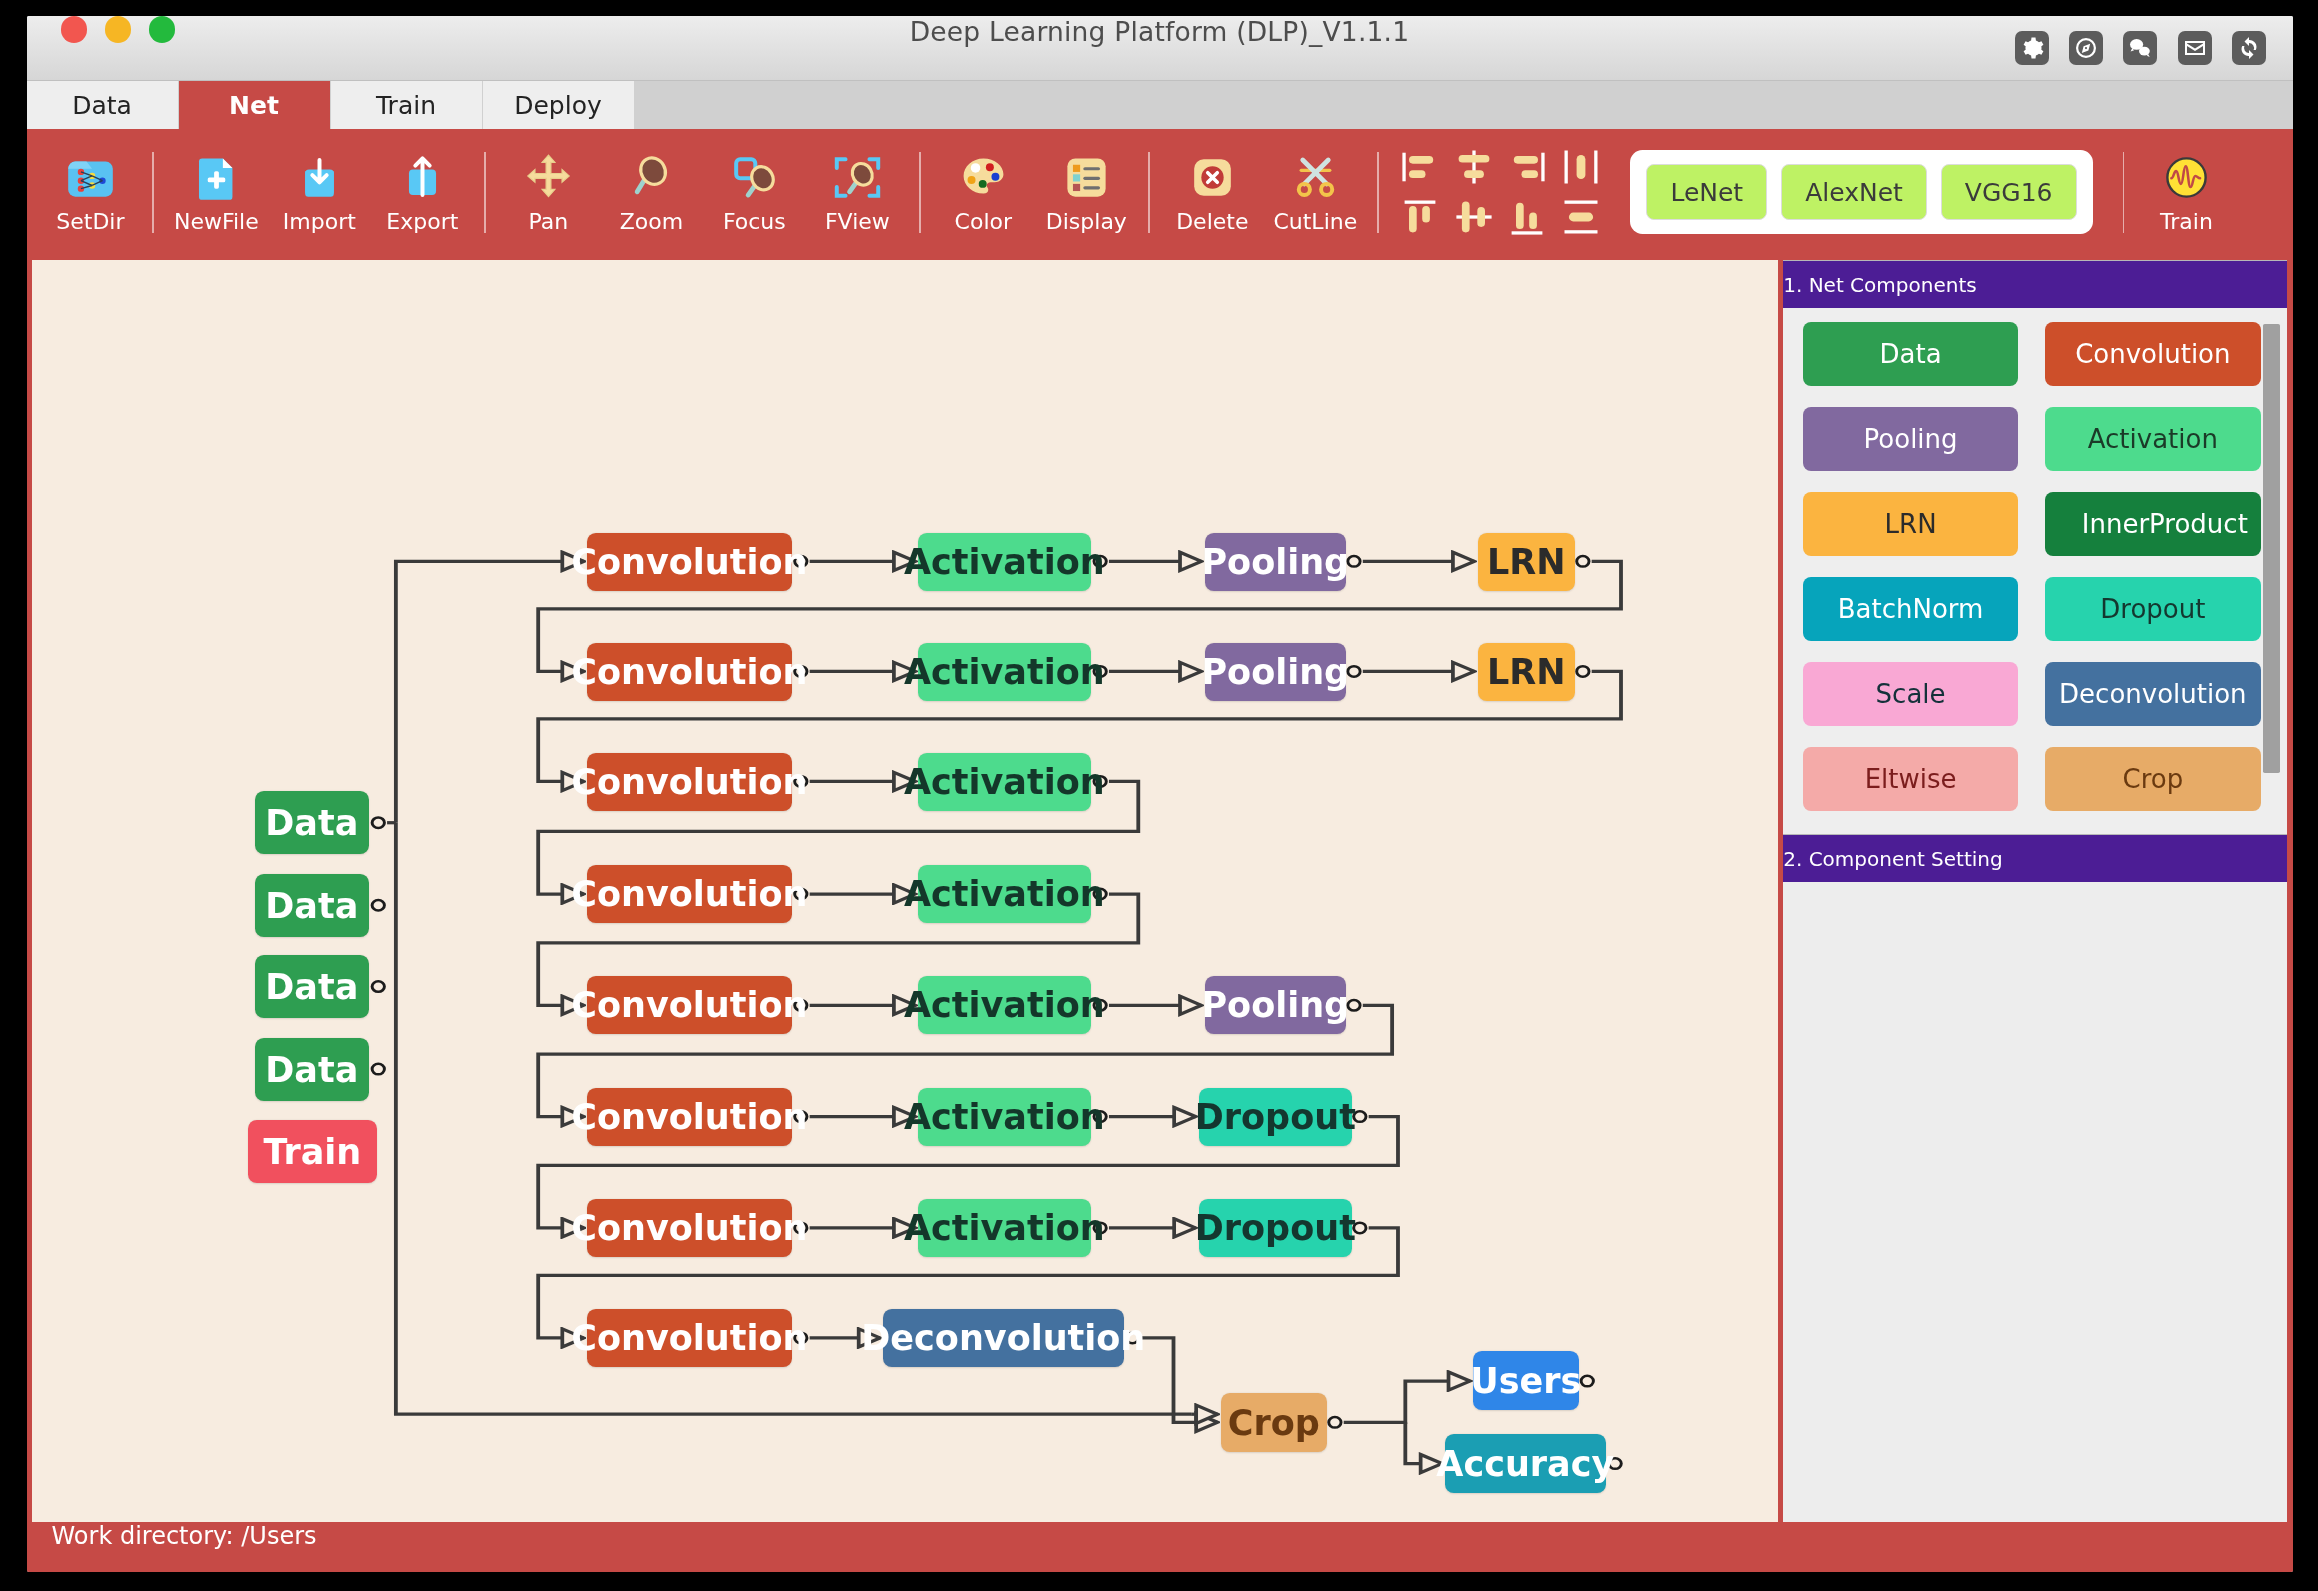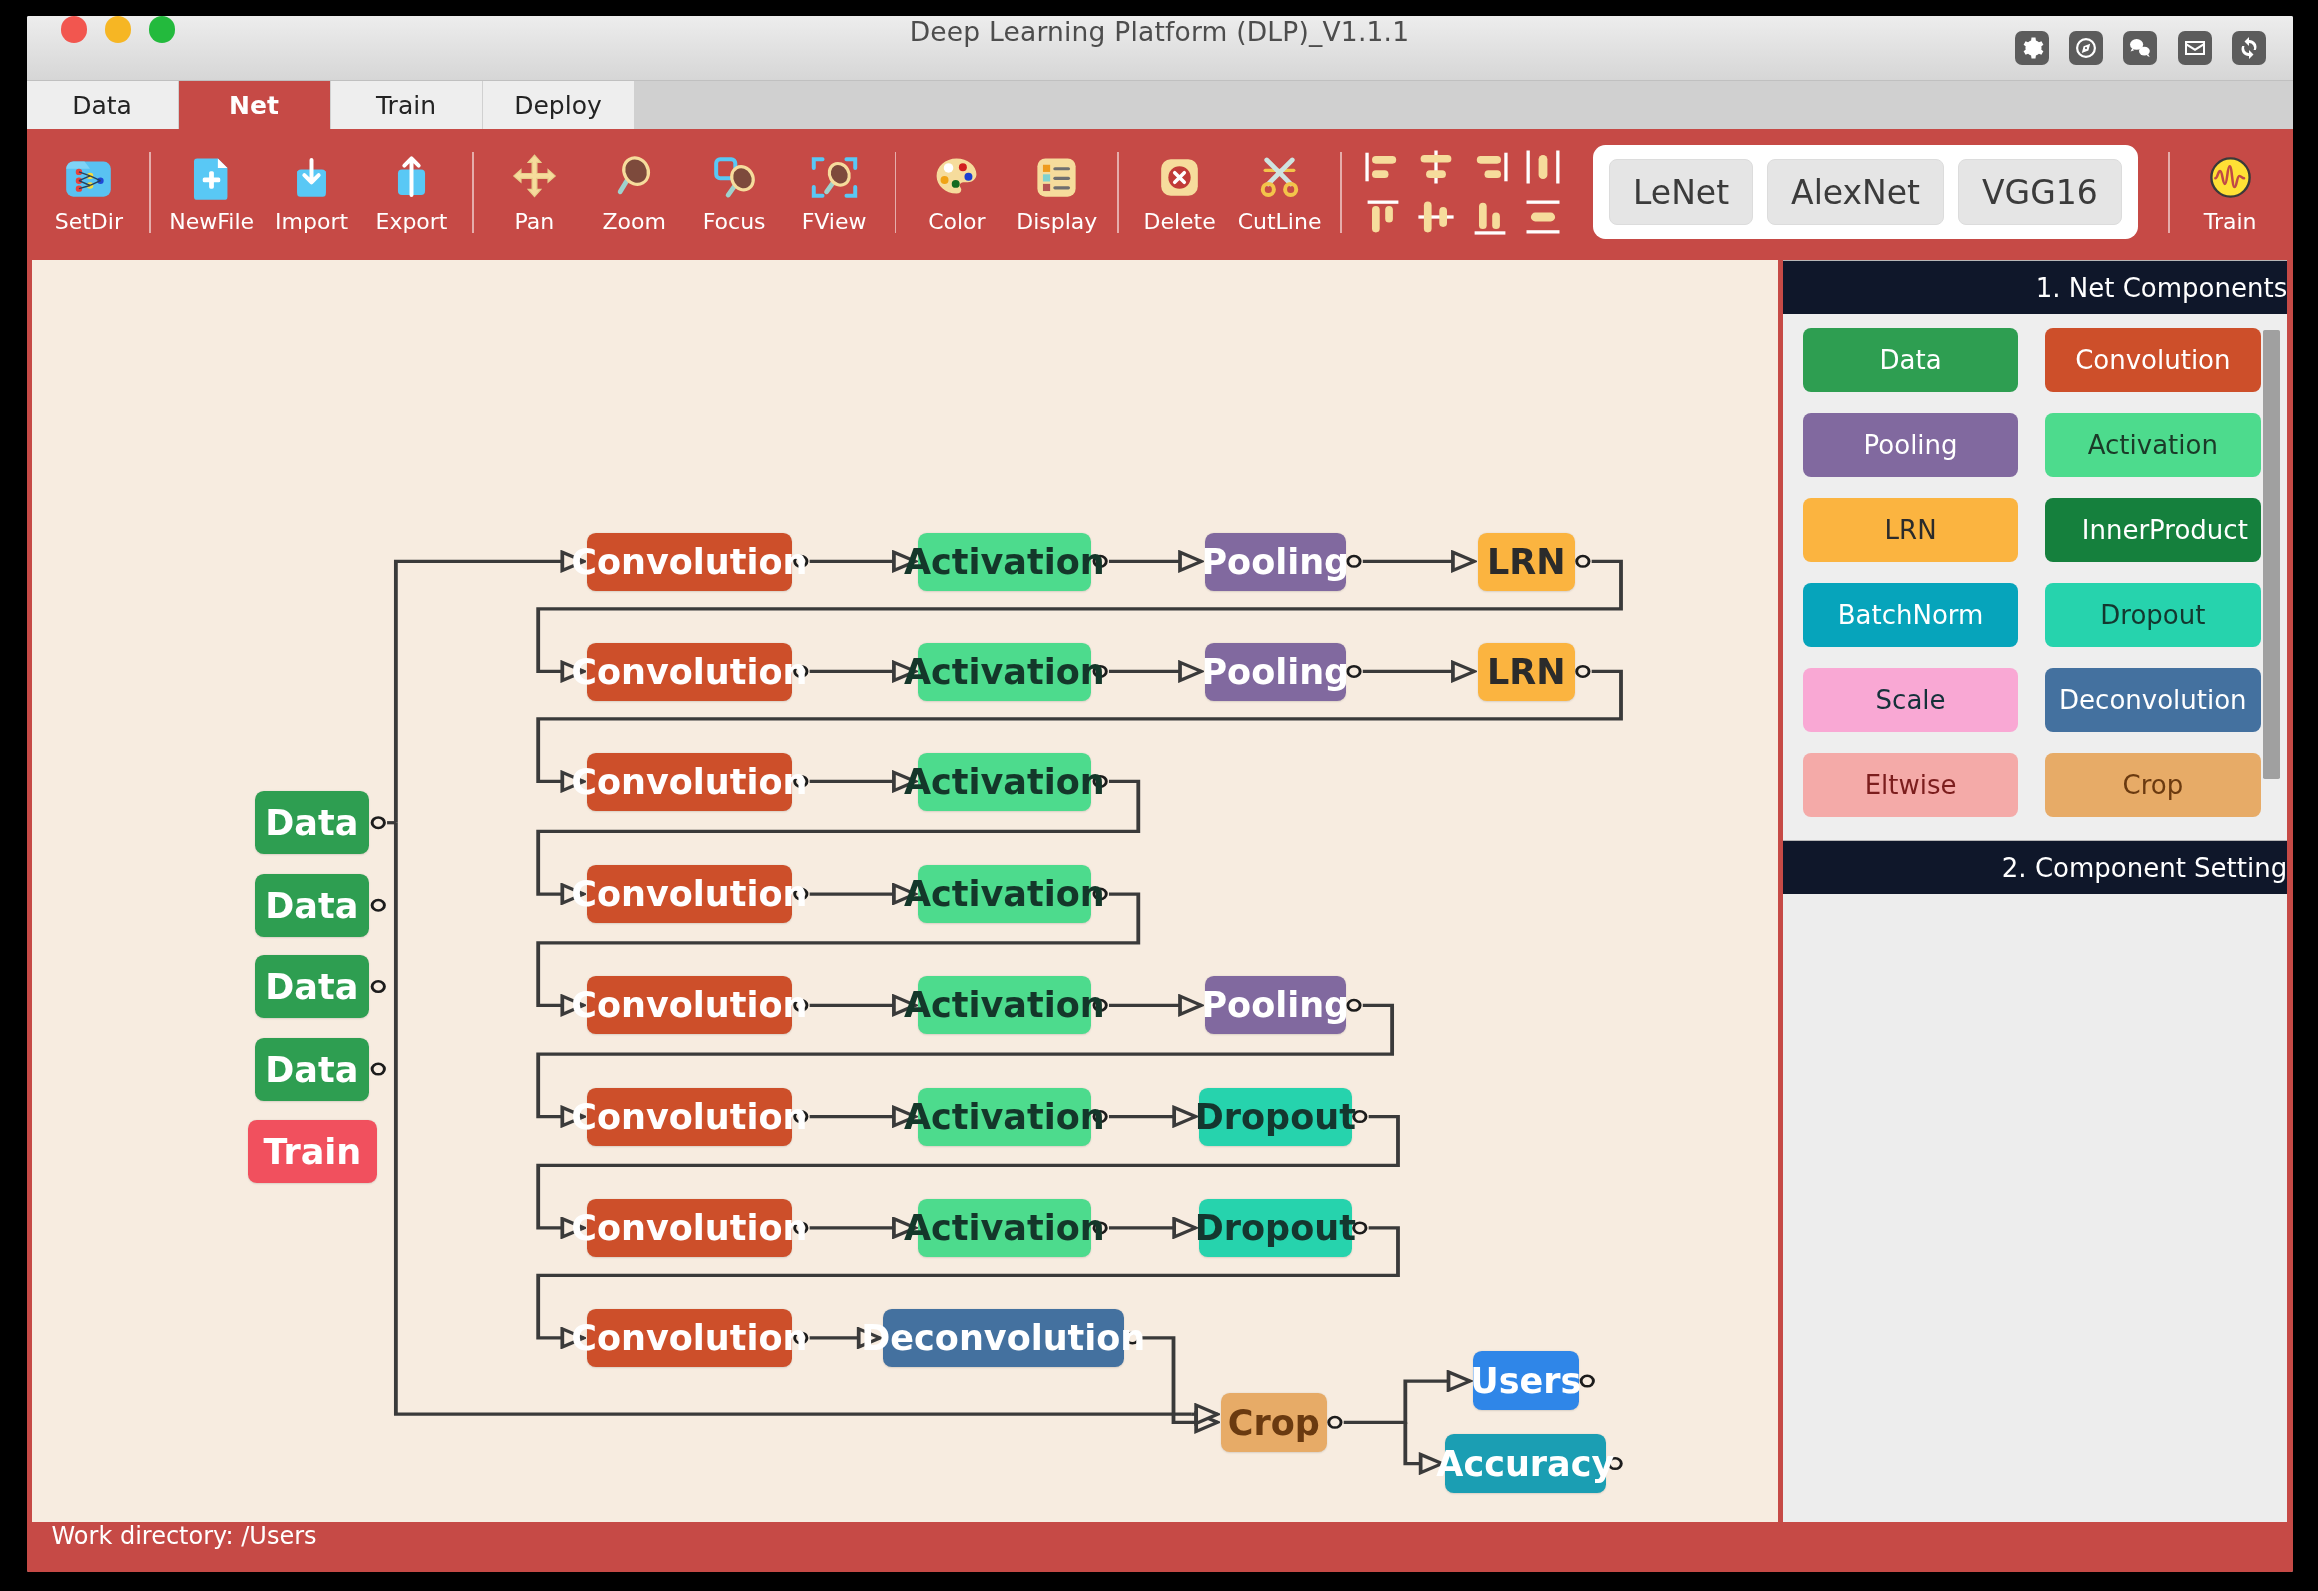--- a/index.html
+++ b/index.html
@@ -91,22 +91,22 @@
   }
   .aligngrid .ai { display:flex; align-items:center; justify-content:center; }
   .aligngrid svg { width: 44px; height: 44px; }
 
   .netpresets {
     background: #fff; border-radius: 12.4px;
     padding: 14px 16px; display: flex; gap: 14px;
     margin: 0 19.5px;
   }
   .preset {
-    background: #e5e5e5; border: 0.9px solid #dcdcdc; border-radius: 8px;
-    font-size: 33px; color: #3b3b3b;
+    background: #bef264; border: 0.9px solid #dcdcdc; border-radius: 8px;
+    font-size: 25px; color: #3b3b3b;
     padding: 12.4px 23px; white-space: nowrap;
   }
 
   
   .body { flex: 1 1 auto; display: flex; min-height: 0; background:#c64a46; }
   .canvaswrap {
     flex: 1 1 auto; position: relative;
     background: #f7ece0;
     margin: 5.3px 0 0 5.3px;
     overflow: hidden;
@@ -122,22 +122,22 @@
     box-shadow: 0 0.9px 1.8px rgba(0,0,0,.12);
   }
 
   
   .rightpanel {
     flex: 0 0 504px; display: flex; flex-direction: column;
     margin: 5.3px 5.3px 0 5.3px;
     background: #ededed;
   }
   .panel-header {
-    background: #0f172a; color: #fff;
-    font-size: 26px; text-align: right;
+    background: #4c1d95; color: #fff;
+    font-size: 20px; text-align: left;
     padding: 11.5px 0;
     border-top: 1.8px solid #b7b7b7;
   }
   .panel-body-components {
     position: relative;
     flex: 0 0 526px;
     background: #eeeeee;
     padding: 14px 26.5px 0 19.5px;
     overflow: hidden;
   }

